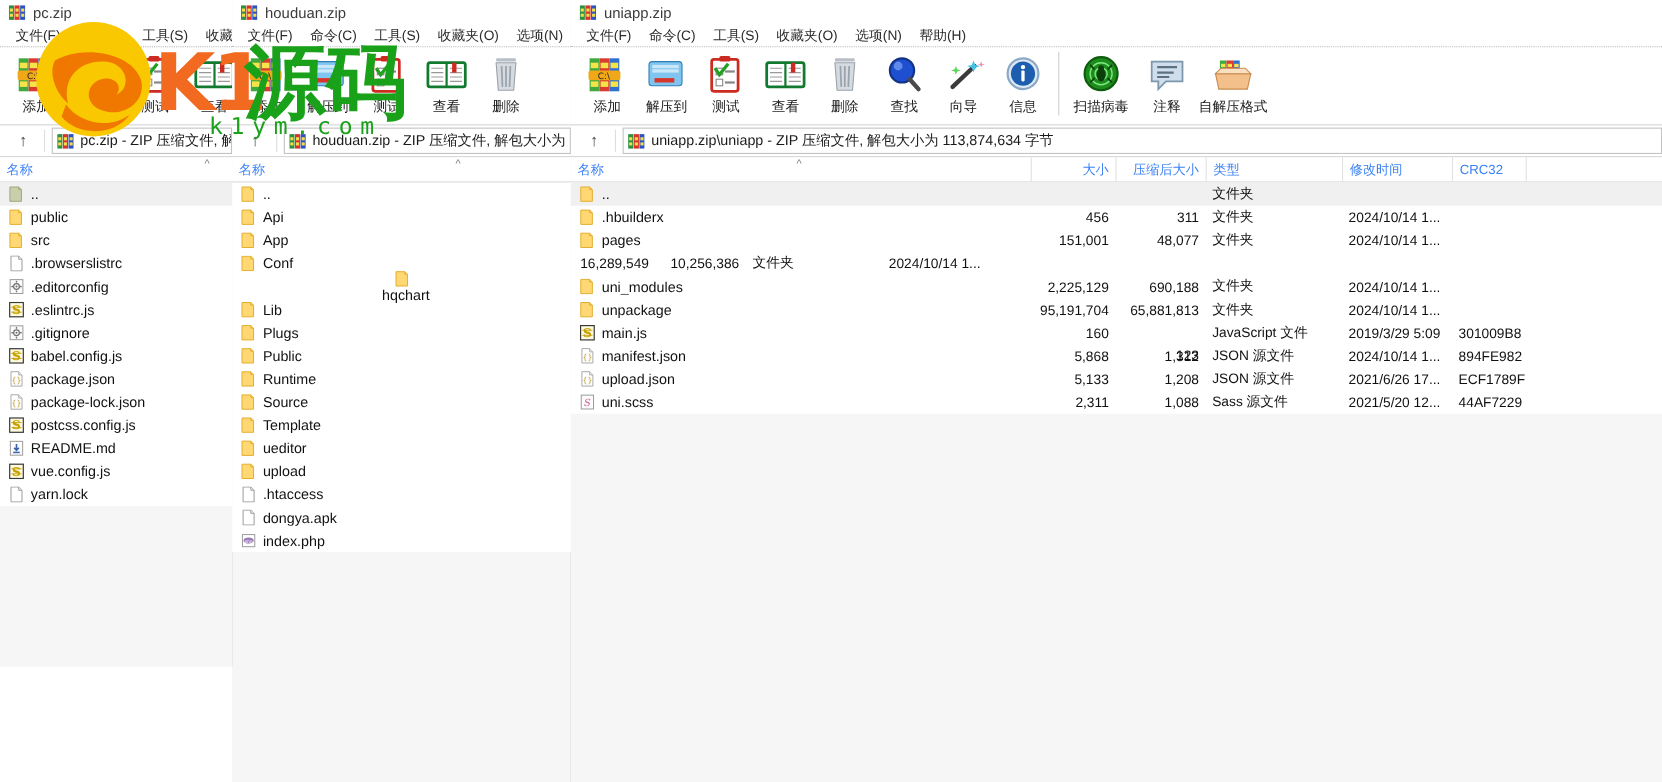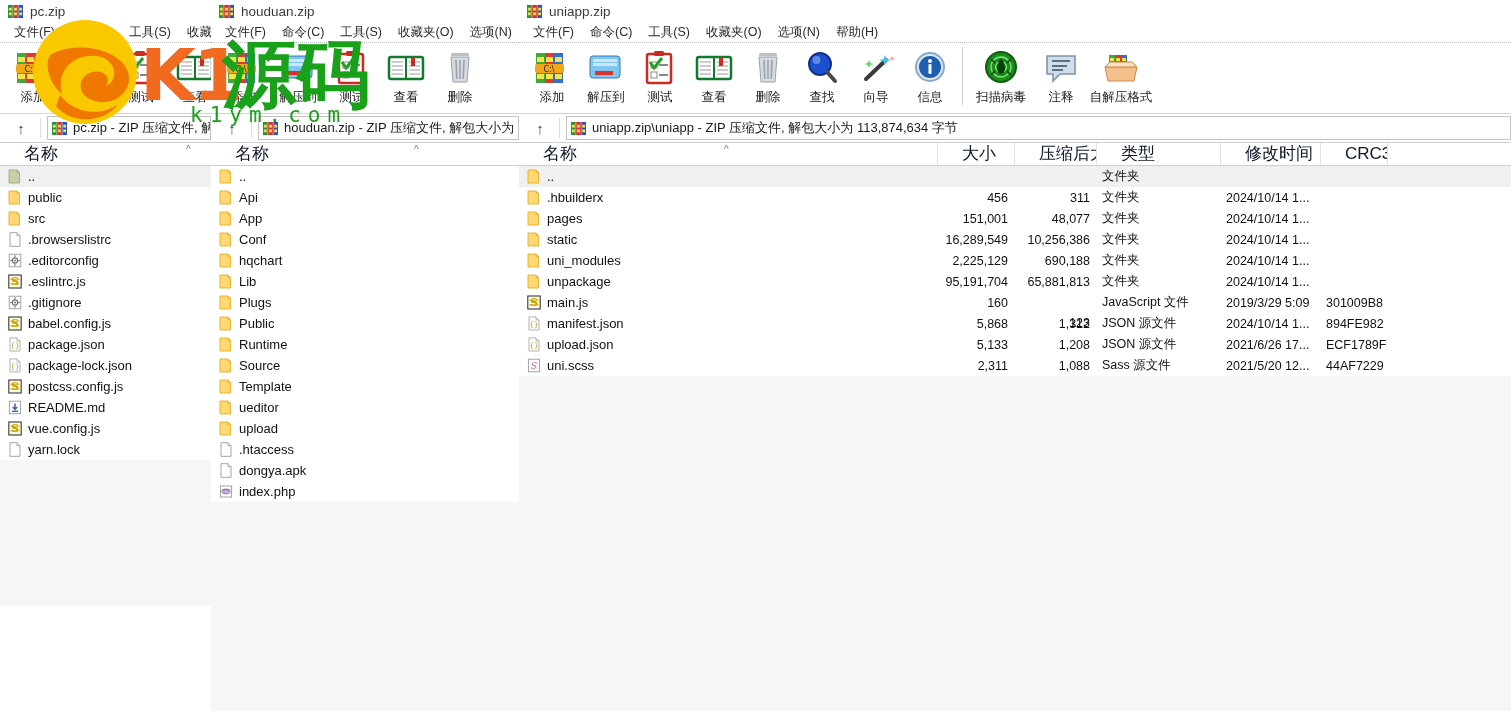--- a/index.html
+++ b/index.html
@@ -30,21 +30,21 @@
   .tbtn.wide{width:66px;}
 
   .pathbar{height:28px;background:#ffffff;border-bottom:1px solid #cfcfcf;display:flex;align-items:center;padding-left:8px;}
   .uparrow{width:26px;height:22px;display:flex;align-items:center;justify-content:center;color:#4a4a4a;font-size:15px;flex:0 0 auto;}
   .pathsep{width:1px;height:20px;background:#dddddd;margin:0 6px;flex:0 0 auto;}
   .pathbox{flex:1 1 auto;height:22px;border:1px solid #c3c3c3;background:#fff;display:flex;align-items:center;padding-left:4px;overflow:hidden;min-width:0;}
   .pathbox .pb-icon{width:15px;height:15px;margin-right:6px;flex:0 0 auto;}
   .pathbox .pb-text{font-size:13px;color:#1a1a1a;white-space:nowrap;}
 
   .colhead{height:22px;background:#ffffff;border-bottom:1px solid #cfcfcf;display:flex;align-items:center;position:relative;}
-  .colhead .ch{font-size:17px;color:#0f172a;height:22px;line-height:22px;box-sizing:border-box;position:relative;padding:0 24px;white-space:nowrap;overflow:hidden;}
+  .colhead .ch{font-size:12px;color:#3b82f6;height:22px;line-height:22px;box-sizing:border-box;position:relative;padding:0 6px;white-space:nowrap;overflow:hidden;}
   .colhead .ch + .ch{border-left:1px solid #e2e2e2;}
   .sortmark{position:absolute;font-size:10px;color:#7a7a7a;top:-2px;}
 
   .filelist{position:relative;background:#ffffff;}
   .row{height:21px;display:flex;align-items:center;position:relative;white-space:nowrap;}
   .row.sel{background:#f0f0f0;}
   .namecell{display:flex;align-items:center;padding-left:8px;box-sizing:border-box;flex:0 0 auto;overflow:hidden;}
   .namecell .fi{width:14px;height:15px;margin-right:6px;flex:0 0 auto;}
   .namecell .nm{font-size:13px;color:#111;white-space:nowrap;}
   .cell{font-size:12.5px;color:#111;box-sizing:border-box;padding:0 6px;white-space:nowrap;overflow:hidden;flex:0 0 auto;}
@@ -485,21 +485,21 @@
       <div class="row">
         <div class="namecell" style="width: 308px;">
           <span class="fi"><svg viewBox="0 0 14 15" width="14" height="15">
               <path d="M1 1 H9 L11.5 3.4 V14 H1 Z" fill="#FFD873" stroke="#E3AE2E" stroke-width="0.9"></path>
               <path d="M9 1 V3.4 H11.5" fill="#F2C455" stroke="#E3AE2E" stroke-width="0.8"></path>
             </svg></span>
           <span class="nm">Conf</span>
         </div>
       </div>
       <div class="row">
-        <div class="namecell" style="width: 308px;">
+        <div class="namecell" style="width: 308px; flex-direction: column;">
           <span class="fi"><svg viewBox="0 0 14 15" width="14" height="15">
               <path d="M1 1 H9 L11.5 3.4 V14 H1 Z" fill="#FFD873" stroke="#E3AE2E" stroke-width="0.9"></path>
               <path d="M9 1 V3.4 H11.5" fill="#F2C455" stroke="#E3AE2E" stroke-width="0.8"></path>
             </svg></span>
           <span class="nm">hqchart</span>
         </div>
       </div>
       <div class="row">
         <div class="namecell" style="width: 308px;">
           <span class="fi"><svg viewBox="0 0 14 15" width="14" height="15">
@@ -852,27 +852,20 @@
             </svg></span>
           <span class="nm">pages</span>
         </div>
         <div class="cell r" style="width: 77px;">151,001</div>
         <div class="cell r" style="width: 82px;">48,077</div>
         <div class="cell l" style="width: 124px;">文件夹</div>
         <div class="cell l" style="width: 100px;">2024/10/14 1...</div>
         <div class="cell l" style="width: 67px;"></div>
       </div>
       <div class="row">
-        <div class="namecell" style="width: 418px;">
-          <span class="fi"><svg viewBox="0 0 14 15" width="14" height="15">
-              <path d="M1 1 H9 L11.5 3.4 V14 H1 Z" fill="#FFD873" stroke="#E3AE2E" stroke-width="0.9"></path>
-              <path d="M9 1 V3.4 H11.5" fill="#F2C455" stroke="#E3AE2E" stroke-width="0.8"></path>
-            </svg></span>
-          <span class="nm">static</span>
-        </div>
         <div class="cell r" style="width: 77px;">16,289,549</div>
         <div class="cell r" style="width: 82px;">10,256,386</div>
         <div class="cell l" style="width: 124px;">文件夹</div>
         <div class="cell l" style="width: 100px;">2024/10/14 1...</div>
         <div class="cell l" style="width: 67px;"></div>
       </div>
       <div class="row">
         <div class="namecell" style="width: 418px;">
           <span class="fi"><svg viewBox="0 0 14 15" width="14" height="15">
               <path d="M1 1 H9 L11.5 3.4 V14 H1 Z" fill="#FFD873" stroke="#E3AE2E" stroke-width="0.9"></path>

